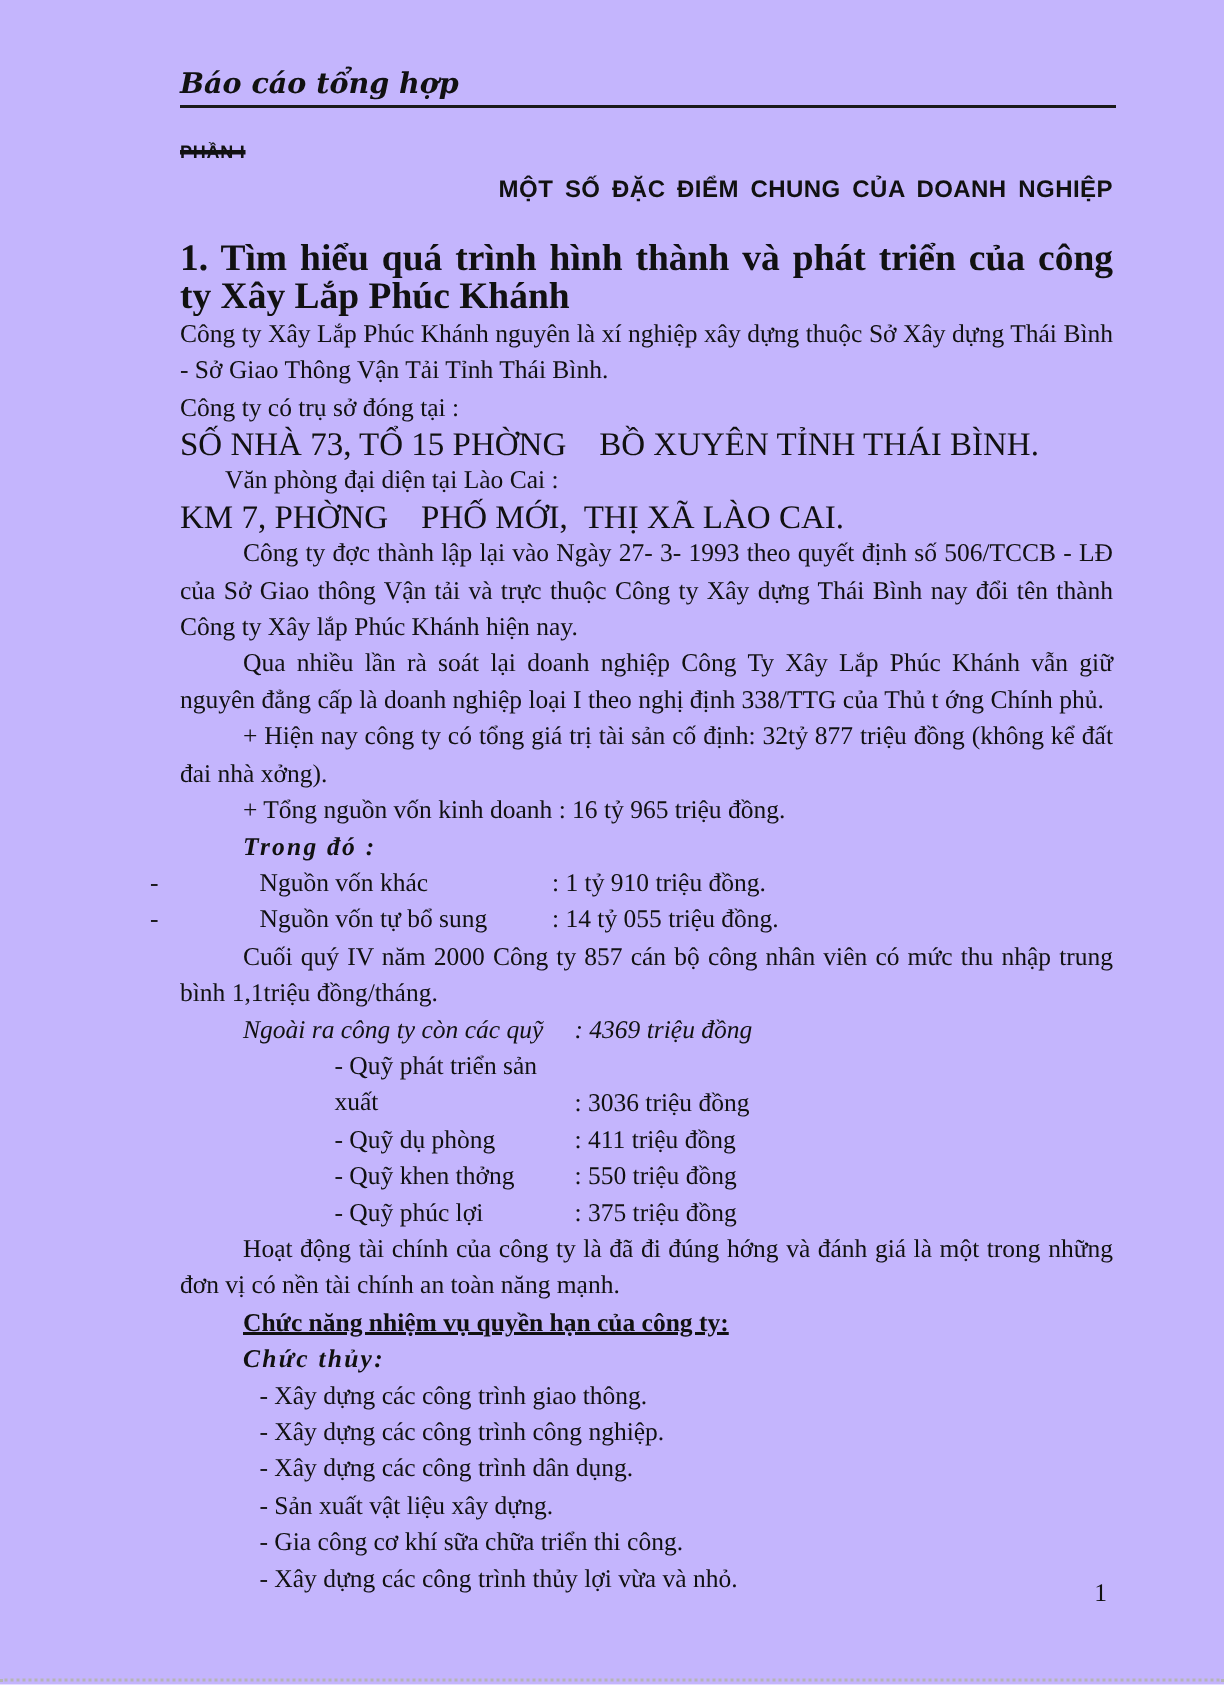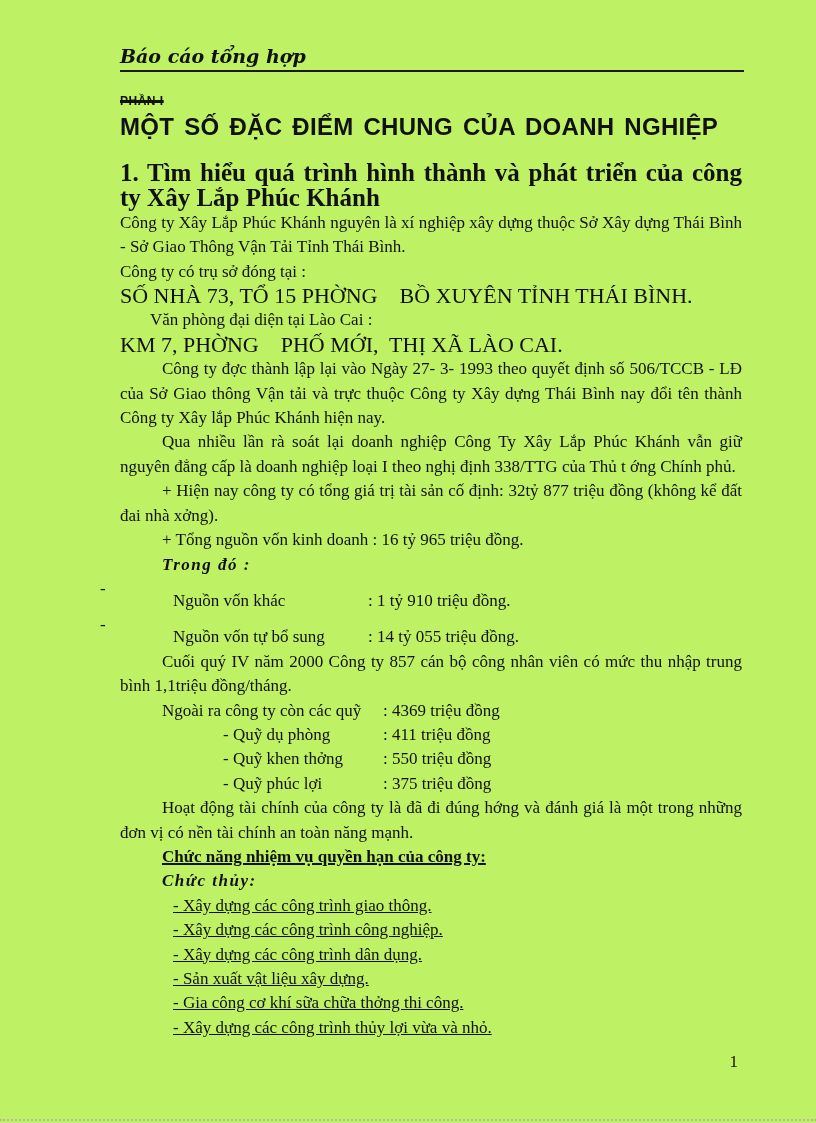--- a/index.html
+++ b/index.html
@@ -1,20 +1,20 @@
 <!DOCTYPE html>
 <html><head>
 <meta charset="utf-8">
 <style>
   html, body { margin: 0; padding: 0; background: #ffffff; }
   .page {
     position: relative;
     width: 816px;
     height: 1123px;
-    background: #bef264;
+    background: #c4b5fd;
     font-family: "Liberation Serif", serif;
     color: #111111;
     overflow: hidden;
   }
   .header {
     position: absolute;
     left: 120px;
     right: 72px;
     top: 45px;
     display: flex;
@@ -41,43 +41,43 @@
     font-family: "Liberation Sans", sans-serif;
     font-weight: bold;
     font-size: 12px;
     letter-spacing: 0.5px;
     text-decoration: line-through;
     text-decoration-thickness: 2.5px;
   }
   .doc-title {
     font-family: "Liberation Sans", sans-serif;
     font-weight: bold;
-    font-size: 24px;
-    text-align: left;
+    font-size: 16px;
+    text-align: right;
     margin-top: 2px;
     letter-spacing: 0.3px;
     word-spacing: 3px;
   }
   .paragraphs { margin-top: 20px; }
   .paragraphs > div { margin: 0; }
   .p-h1 { font-weight: bold; font-size: 25px; line-height: 25.5px; text-align: justify; }
   .p-plain { text-align: justify; }
   .p-body { text-align: justify; text-indent: 42px; }
   .p-indent { text-indent: 42px; }
   .p-indent-sm { text-indent: 30px; }
   .p-center { text-align: left; font-weight: normal; font-size: 22px; white-space: pre-wrap; }
   .p-bolditalic { font-weight: bold; font-style: italic; text-indent: 42px; letter-spacing: 1.5px; }
   .p-underline { text-indent: 42px; font-weight: bold; text-decoration: underline; text-decoration-thickness: 1.5px; }
-  .p-list { padding-left: 53px; text-decoration: underline; }
+  .p-list { padding-left: 53px; }
   .kv { position: relative; }
   .kv .kv-label { display: inline-block; }
   .kv-capital { padding-left: 53px; }
   .kv-capital .dash { position: absolute; left: -20px; }
-  .kv-capital .kv-label { width: 195px; margin-top: 12px; }
-  .kv-fund { padding-left: 42px; }
+  .kv-capital .kv-label { width: 195px; }
+  .kv-fund { padding-left: 42px; font-style: italic; }
   .kv-fund .kv-label { width: 221px; }
   .kv-fund-sub { padding-left: 103px; }
   .kv-fund-sub .kv-label { width: 160px; }
   .page-number {
     position: absolute;
     right: 78px;
     top: 1052px;
     font-size: 17px;
   }
   .page-break-line {
@@ -111,31 +111,32 @@
         <div class="p-center">KM 7, PHỜNG    PHỐ MỚI,  THỊ XÃ LÀO CAI.</div>
         <div class="p-body">Công ty đợc  thành lập lại vào Ngày 27- 3- 1993 theo quyết định số 506/TCCB - LĐ của Sở Giao thông Vận tải và trực thuộc Công ty Xây dựng Thái Bình nay đổi tên thành Công ty Xây lắp Phúc Khánh hiện nay.</div>
         <div class="p-body">Qua nhiều lần rà soát lại doanh nghiệp Công Ty Xây Lắp Phúc Khánh vẫn giữ nguyên đẳng cấp là doanh nghiệp loại I theo nghị định 338/TTG của Thủ t ớng Chính phủ.</div>
         <div class="p-body">+ Hiện nay công ty có tổng  giá trị tài sản cố định: 32tỷ 877 triệu đồng (không kể đất đai nhà xởng).</div>
         <div class="p-indent">+ Tổng nguồn vốn kinh doanh : 16 tỷ 965 triệu đồng.</div>
         <div class="p-bolditalic">Trong đó :</div>
         <div class="kv kv-capital"><span class="dash">-</span><span class="kv-label">Nguồn vốn khác</span><span class="kv-value">: 1 tỷ 910 triệu đồng.</span></div>
         <div class="kv kv-capital"><span class="dash">-</span><span class="kv-label">Nguồn vốn tự bổ sung</span><span class="kv-value">: 14 tỷ 055 triệu đồng.</span></div>
         <div class="p-body">Cuối quý IV năm  2000 Công ty 857 cán bộ công nhân viên có mức thu nhập trung bình 1,1triệu đồng/tháng.</div>
         <div class="kv kv-fund"><span class="kv-label">Ngoài ra công ty còn các quỹ</span><span class="kv-value">: 4369 triệu đồng</span></div>
+        <div class="kv kv-fund-sub"><span class="kv-label">- Quỹ phát triển sản xuất</span><span class="kv-value">: 3036 triệu đồng</span></div>
         <div class="kv kv-fund-sub"><span class="kv-label">- Quỹ dụ phòng</span><span class="kv-value">: 411 triệu đồng</span></div>
         <div class="kv kv-fund-sub"><span class="kv-label">- Quỹ khen thởng</span><span class="kv-value">: 550 triệu đồng</span></div>
         <div class="kv kv-fund-sub"><span class="kv-label">- Quỹ phúc lợi</span><span class="kv-value">: 375 triệu đồng</span></div>
         <div class="p-body">Hoạt động tài chính của công ty là đã đi đúng hớng   và đánh giá là một trong những đơn vị có nền tài chính an toàn năng mạnh.</div>
         <div class="p-underline">Chức năng nhiệm vụ quyền hạn của công ty:</div>
         <div class="p-bolditalic">Chức thủy:</div>
         <div class="p-list">- Xây dựng các công trình giao thông.</div>
         <div class="p-list">- Xây dựng các công trình công nghiệp.</div>
         <div class="p-list">- Xây dựng các công trình dân dụng.</div>
         <div class="p-list">- Sản xuất vật liệu xây dựng.</div>
-        <div class="p-list">- Gia công cơ khí sữa chữa thởng thi công.</div>
+        <div class="p-list">- Gia công cơ khí sữa chữa triển thi công.</div>
         <div class="p-list">- Xây dựng các công trình thủy lợi vừa và nhỏ.</div>
       </div>
   </div>
 
   <div class="page-number">1</div>
   <div class="page-break-line"></div>
 
 </div>
 
 </body></html>

